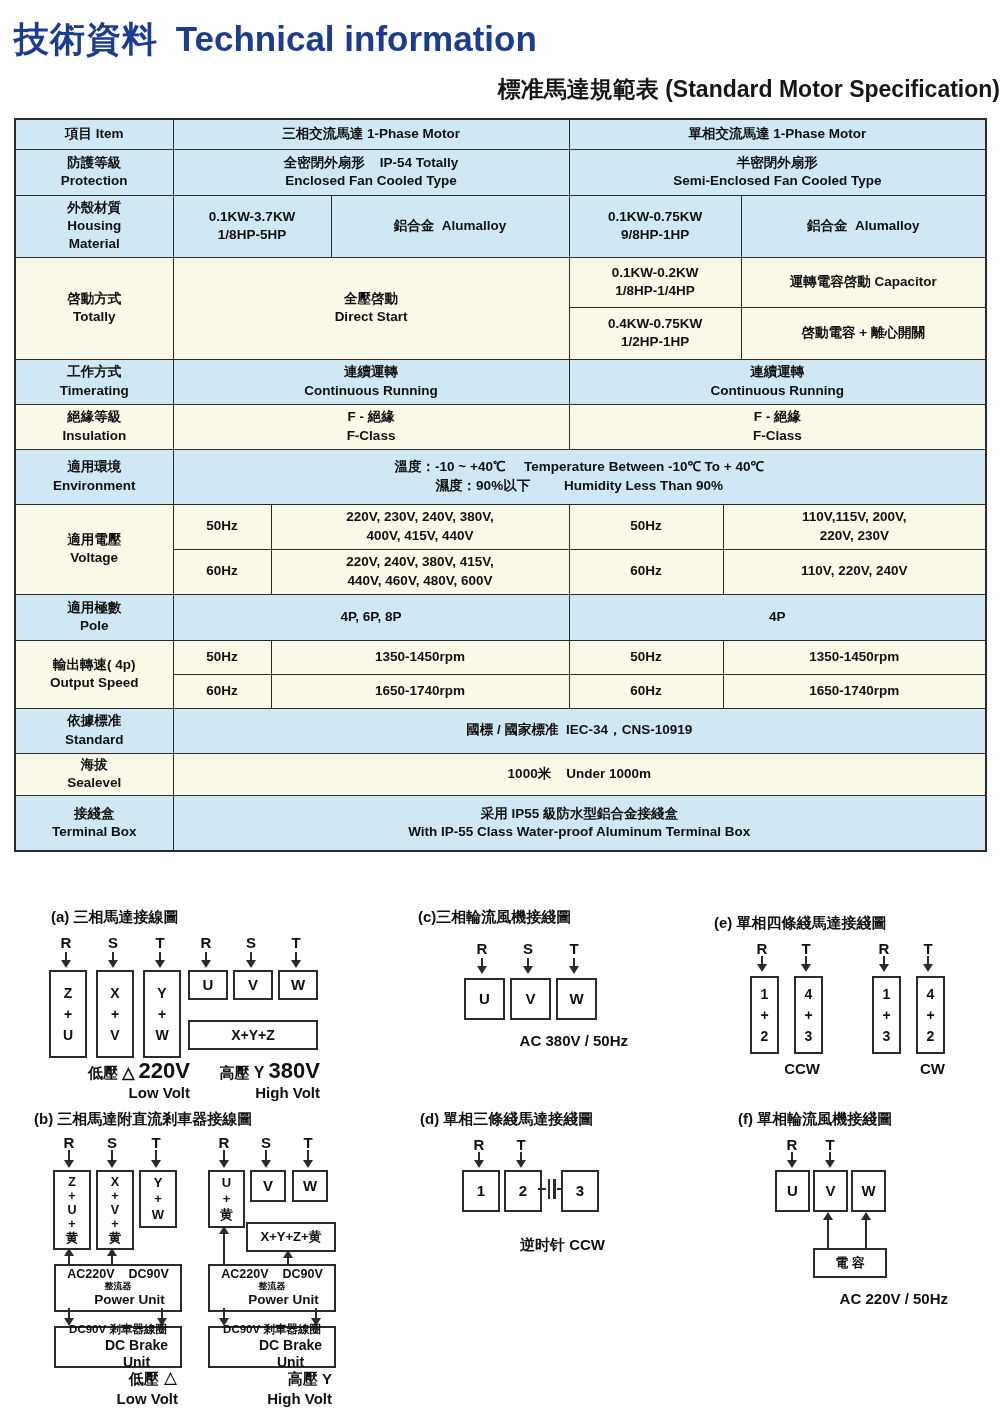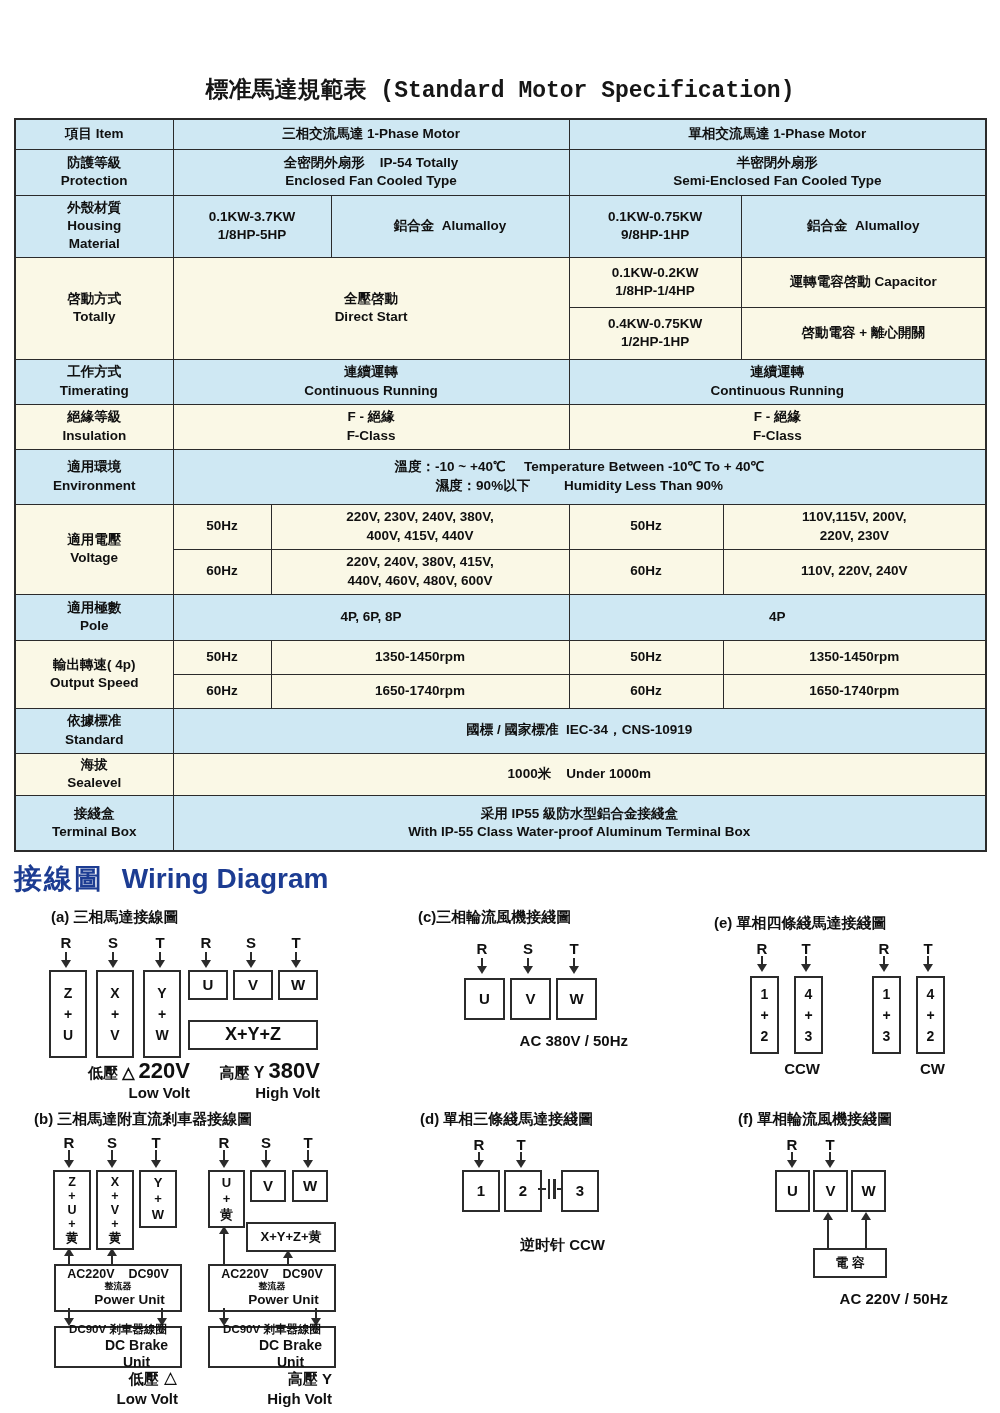--- a/index.html
+++ b/index.html
@@ -2,22 +2,22 @@
 <html><head>
 <meta charset="utf-8">
 <style>
   html,body{margin:0;padding:0;background:#ffffff;}
   .page{position:relative;width:1000px;height:1413px;background:#fff;overflow:hidden;
         font-family:"Liberation Sans", sans-serif;color:#101010;}
   
   .main-title{position:absolute;left:14px;top:16px;font-size:35px;color:#1c3c92;white-space:nowrap;}
   .main-title .t-zh{font-weight:bold;letter-spacing:1px;}
   .main-title .t-en{font-weight:bold;margin-left:8px;}
-  .subtitle{position:absolute;left:0;top:74px;width:1000px;text-align:center;
-            font-size:23px;font-weight:bold;color:#161616;font-family:Liberation Mono, monospace;}
+  .subtitle{position:absolute;left:0;top:74px;width:1000px;text-align:right;
+            font-size:23px;font-weight:bold;color:#161616;}
   
   table.spec{position:absolute;left:14px;top:118px;border-collapse:collapse;table-layout:fixed;
              width:971px;border:2px solid #2b2b2b;}
   table.spec td{border:1px solid #2b2b2b;font-size:13.5px;font-weight:bold;line-height:1.35;
                 text-align:center;vertical-align:middle;white-space:pre-line;padding:2px 4px;}
   td.blue{background:#cfe8f3;}
   td.cream{background:#faf8e6;}
   td.lft{text-align:left;padding-left:22px;}
   td.lft2{text-align:left;padding-left:26px;}
   
@@ -50,20 +50,24 @@
   .brk2{font-size:14px;font-weight:bold;line-height:1.25;padding-left:37px;}
   .capsym{position:absolute;display:flex;align-items:center;}
   .capsym .ln{display:block;width:8px;height:2.5px;background:#2b2b2b;}
   .capsym .bar{display:block;width:2.5px;height:20px;background:#2b2b2b;margin:0 1.5px;}
 </style>
 </head>
 <body>
 
 <div class="page">
 
+  <div class="main-title">
+    <span class="t-zh">技術資料</span>
+    <span class="t-en">Technical information</span>
+  </div>
   <div class="subtitle">標准馬達規範表 (Standard Motor Specification)</div>
 
   <table class="spec">
     <colgroup>
       <col style="width:158px">
         <col style="width:98px">
         <col style="width:60px">
         <col style="width:238px">
       <col style="width:154px">
         <col style="width:18px">
@@ -180,24 +184,20 @@
       <tr style="height:56px">
         <td class="blue">接綫盒
 Terminal Box</td>
         <td class="blue lft" colspan="6">采用 IP55 級防水型鋁合金接綫盒
 With IP-55 Class Water-proof Aluminum Terminal Box</td>
       </tr>
     </tbody>
   </table>
 
   <div class="wiring">
-    <div class="wir-head">
-      <span class="t-zh">接線圖</span>
-      <span class="t-en">Wiring Diagram</span>
-    </div>
 
     <div class="diag" style="left:38px;top:50px;width:380px;height:190px">
       <div class="dtitle" style="left:13px;top:0">(a) 三相馬達接線圖</div>
       <span class="plab" style="left:28px;top:26px">R</span>
       <span class="plab" style="left:75px;top:26px">S</span>
       <span class="plab" style="left:122px;top:26px">T</span>
       <div class="arrD" style="left:28px;top:44px;height:16px"></div>
       <div class="arrD" style="left:75px;top:44px;height:16px"></div>
       <div class="arrD" style="left:122px;top:44px;height:16px"></div>
       <div class="bx l3" style="left:11px;top:62px;width:34px;height:84px">Z
@@ -217,21 +217,21 @@
       <div class="capt" style="left:0;top:176px;width:152px">Low  Volt</div>
       <span class="plab" style="left:168px;top:26px">R</span>
       <span class="plab" style="left:213px;top:26px">S</span>
       <span class="plab" style="left:258px;top:26px">T</span>
       <div class="arrD" style="left:168px;top:44px;height:16px"></div>
       <div class="arrD" style="left:213px;top:44px;height:16px"></div>
       <div class="arrD" style="left:258px;top:44px;height:16px"></div>
       <div class="bx" style="left:150px;top:62px;width:36px;height:26px">U</div>
       <div class="bx" style="left:195px;top:62px;width:36px;height:26px">V</div>
       <div class="bx" style="left:240px;top:62px;width:36px;height:26px">W</div>
-      <div class="bx" style="left:150px;top:112px;width:126px;height:26px;font-size:18px">X+Y+Z</div>
+      <div class="bx" style="left:150px;top:112px;width:126px;height:26px;font-size:14px">X+Y+Z</div>
       <div class="capt" style="left:150px;top:150px;width:132px">
         <span>高壓</span>
         <span class="mid">Y</span>
         <span class="big">380V</span>
       </div>
       <div class="capt" style="left:150px;top:176px;width:132px">High  Volt</div>
     </div>
 
     <div class="diag" style="left:418px;top:50px;width:240px;height:170px">
       <div class="dtitle" style="left:0;top:0">(c)三相輪流風機接綫圖</div>

